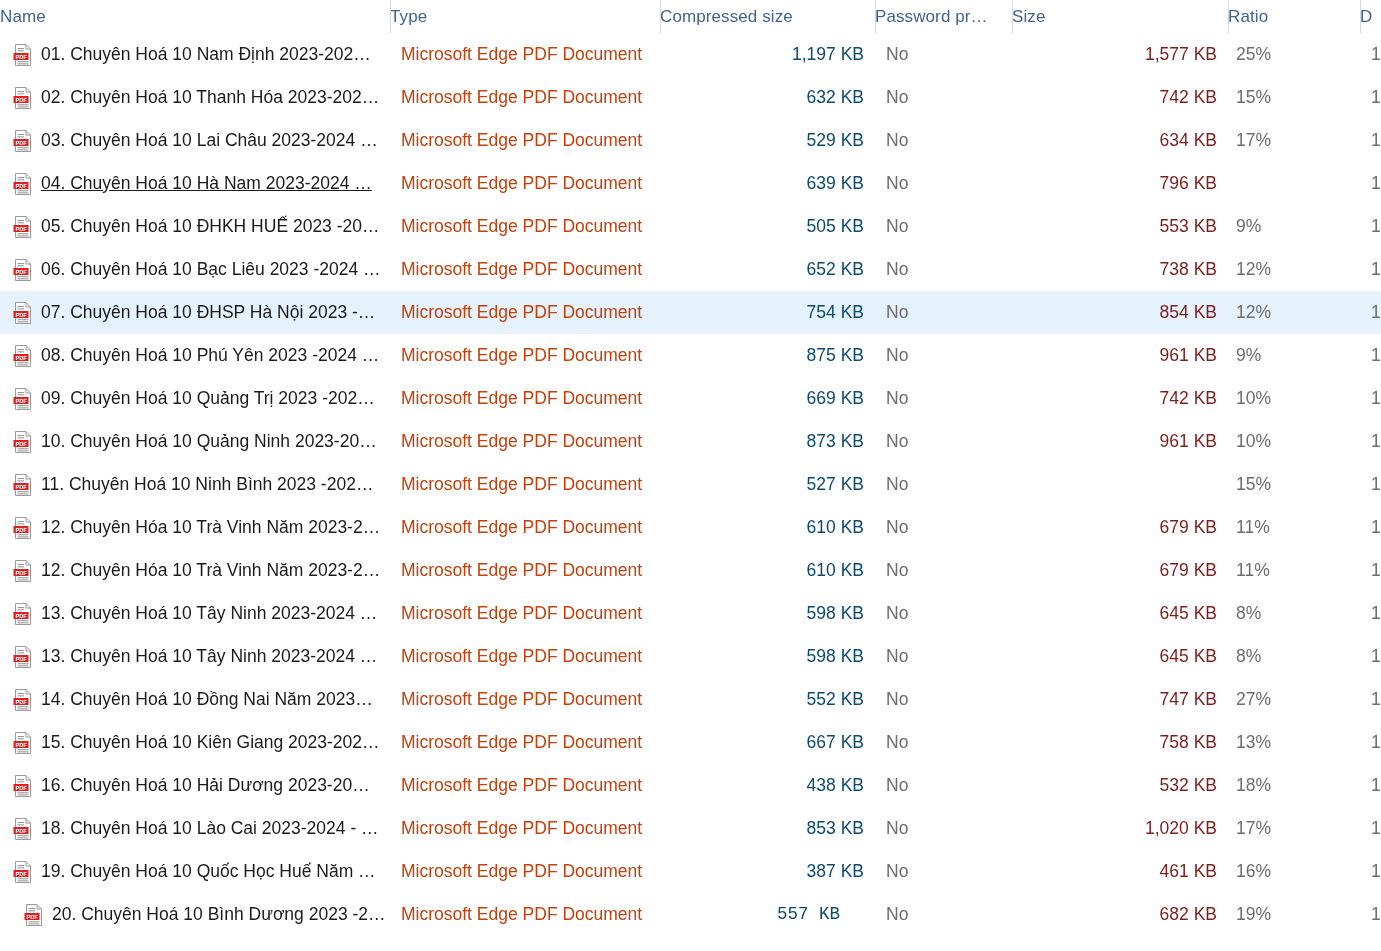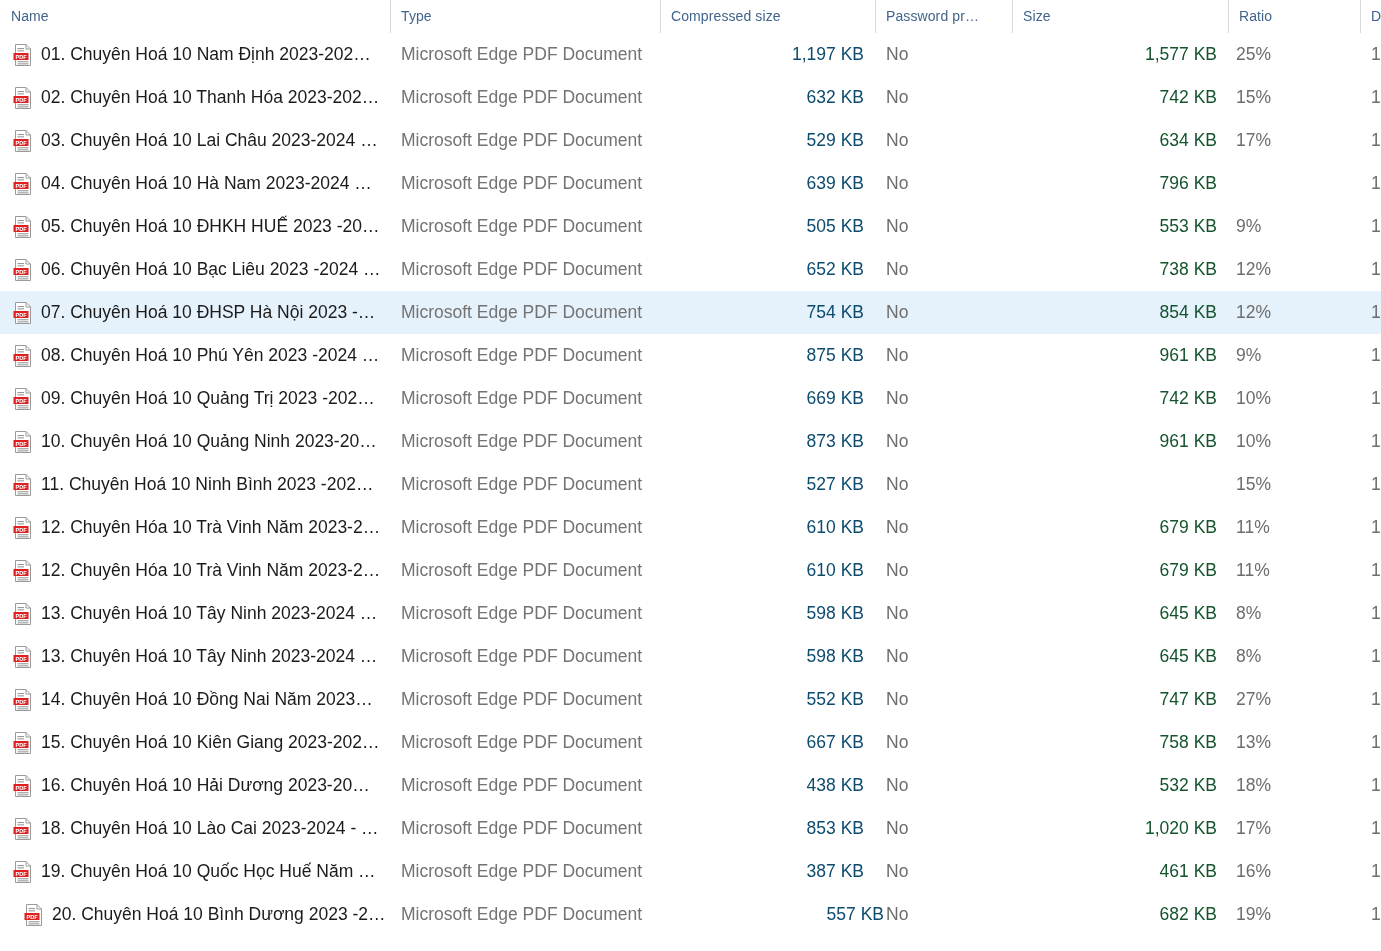--- a/index.html
+++ b/index.html
@@ -27,25 +27,25 @@
     width: 1381px;
     background: #ffffff;
   }
   .col-head {
     position: absolute;
     top: 0;
     height: 33px;
     line-height: 33px;
     color: #4a6versa;
     color: #42648c;
-    font-size: 14px;
+    font-size: 17px;
     font-weight: 400;
     white-space: nowrap;
     overflow: hidden;
-    padding-left: 11px;
+    padding-left: 0;
     letter-spacing: 0.1px;
   }
   .col-head .divider {
     position: absolute;
     left: 0;
     top: 0;
     width: 1px;
     height: 33px;
     background: #d9d9d9;
   }
@@ -71,24 +71,24 @@
     line-height: 43px;
     font-size: 17.5px;
     white-space: nowrap;
     overflow: hidden;
   }
 
   .cell-name {
     color: #1b1b1b;
     padding-left: 41px;
   }
-  .cell-type { color: #737373; padding-left: 11px; }
+  .cell-type { color: #c2410c; padding-left: 11px; }
   .cell-csize { color: #0c4a6e; text-align: right; padding-right: 11px; }
   .cell-pwd   { color: #6d6d6d; padding-left: 11px; }
-  .cell-size  { color: #14532d; text-align: right; padding-right: 11px; }
+  .cell-size  { color: #7f1d1d; text-align: right; padding-right: 11px; }
   .cell-ratio { color: #6d6d6d; padding-left: 8px; }
   .cell-date  { color: #6d6d6d; padding-left: 11px; }
 
   
   .pdf-icon {
     position: absolute;
     left: 13px;
     top: 11px;
     width: 21px;
     height: 22px;
@@ -156,21 +156,21 @@
             <text x="8" y="14.6" font-family="Liberation Sans, sans-serif" font-size="5.6" font-weight="bold" fill="#ffffff" text-anchor="middle">PDF</text>
           </svg><span>03. Chuyên Hoá 10 Lai Châu 2023-2024 …</span></div>
         <div class="cell cell-type" style="left: 390px; width: 270px;">Microsoft Edge PDF Document</div>
         <div class="cell cell-csize" style="left: 660px; width: 215px;">529 KB</div>
         <div class="cell cell-pwd" style="left: 875px; width: 137px;">No</div>
         <div class="cell cell-size" style="left: 1012px; width: 216px;">634 KB</div>
         <div class="cell cell-ratio" style="left: 1228px; width: 132px;">17%</div>
         <div class="cell cell-date" style="left: 1360px; width: 21px;">1</div>
       </div>
       <div class="row">
-        <div class="cell cell-name" style="left: 0px; width: 390px;"><svg viewBox="0 0 21 22" class="pdf-icon">
+        <div class="cell cell-name" style="left: 0px; width: 390px; text-decoration: underline;"><svg viewBox="0 0 21 22" class="pdf-icon">
             <path d="M2.5 0.5 H13 L17.5 5 V21.5 H2.5 Z" fill="#ffffff" stroke="#9a9a9a" stroke-width="1"></path>
             <path d="M13 0.5 V5 H17.5" fill="none" stroke="#9a9a9a" stroke-width="1"></path>
             <rect x="4.5" y="4" width="6.5" height="1.1" fill="#9a9a9a"></rect>
             <rect x="4.5" y="6.3" width="6.5" height="1.1" fill="#9a9a9a"></rect>
             <rect x="4.5" y="17.2" width="11" height="1.1" fill="#9a9a9a"></rect>
             <rect x="4.5" y="19.3" width="11" height="1.1" fill="#9a9a9a"></rect>
             <rect x="0.5" y="9" width="15" height="7" fill="#e02020"></rect>
             <text x="8" y="14.6" font-family="Liberation Sans, sans-serif" font-size="5.6" font-weight="bold" fill="#ffffff" text-anchor="middle">PDF</text>
           </svg><span>04. Chuyên Hoá 10 Hà Nam 2023-2024 …</span></div>
         <div class="cell cell-type" style="left: 390px; width: 270px;">Microsoft Edge PDF Document</div>
@@ -471,20 +471,20 @@
             <path d="M2.5 0.5 H13 L17.5 5 V21.5 H2.5 Z" fill="#ffffff" stroke="#9a9a9a" stroke-width="1"></path>
             <path d="M13 0.5 V5 H17.5" fill="none" stroke="#9a9a9a" stroke-width="1"></path>
             <rect x="4.5" y="4" width="6.5" height="1.1" fill="#9a9a9a"></rect>
             <rect x="4.5" y="6.3" width="6.5" height="1.1" fill="#9a9a9a"></rect>
             <rect x="4.5" y="17.2" width="11" height="1.1" fill="#9a9a9a"></rect>
             <rect x="4.5" y="19.3" width="11" height="1.1" fill="#9a9a9a"></rect>
             <rect x="0.5" y="9" width="15" height="7" fill="#e02020"></rect>
             <text x="8" y="14.6" font-family="Liberation Sans, sans-serif" font-size="5.6" font-weight="bold" fill="#ffffff" text-anchor="middle">PDF</text>
           </svg><span>20. Chuyên Hoá 10 Bình Dương 2023 -2…</span></div>
         <div class="cell cell-type" style="left: 390px; width: 270px;">Microsoft Edge PDF Document</div>
-        <div class="cell cell-csize" style="left: 680px; width: 215px;">557 KB</div>
+        <div class="cell cell-csize" style="left: 636px; width: 215px; font-family: Liberation Mono, monospace;">557 KB</div>
         <div class="cell cell-pwd" style="left: 875px; width: 137px;">No</div>
         <div class="cell cell-size" style="left: 1012px; width: 216px;">682 KB</div>
         <div class="cell cell-ratio" style="left: 1228px; width: 132px;">19%</div>
         <div class="cell cell-date" style="left: 1360px; width: 21px;">1</div>
       </div>
     </div>
 </div>
 
 </body></html>

